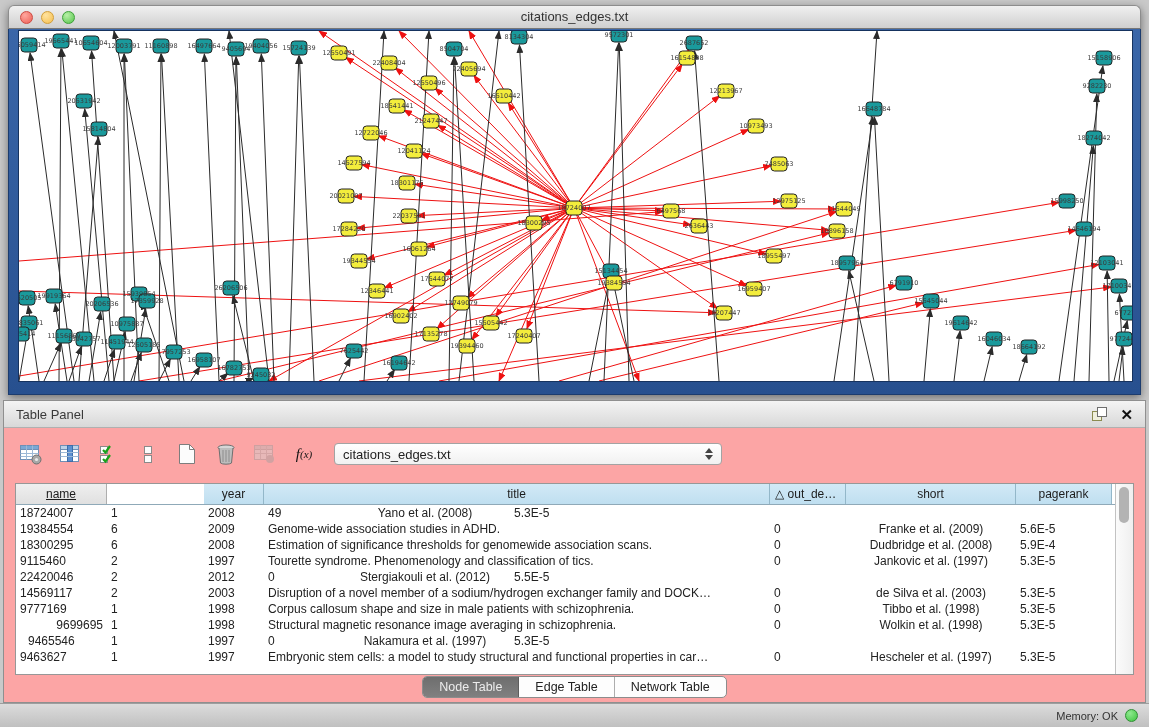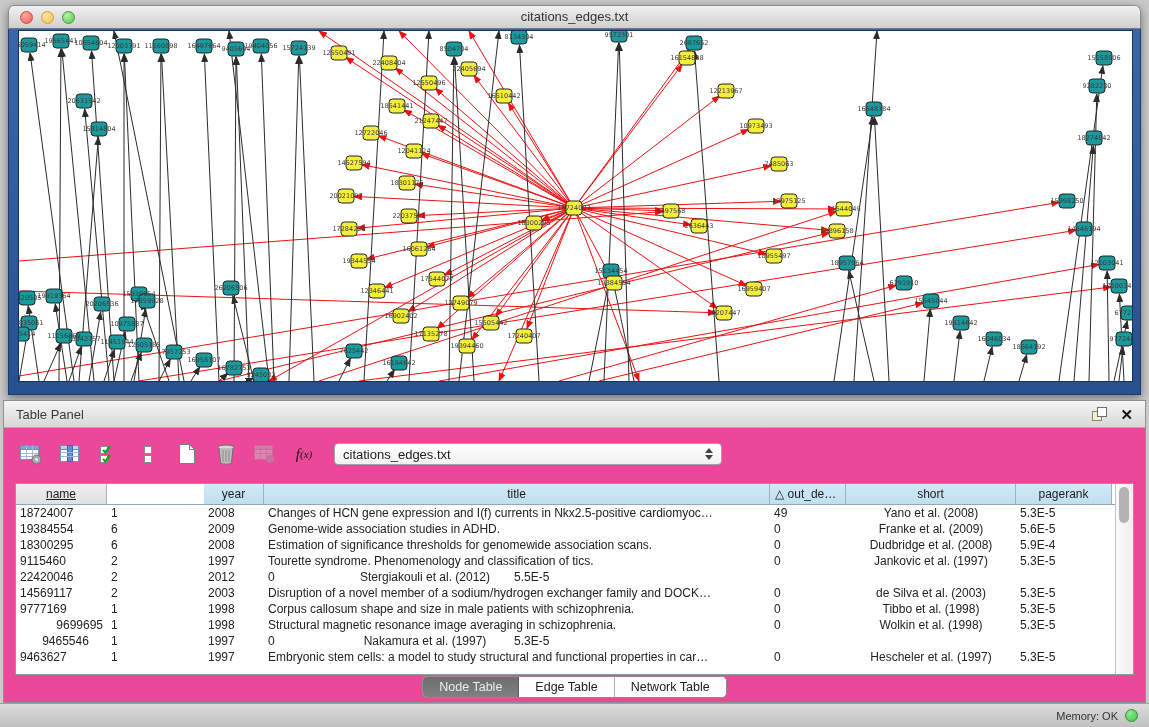--- a/index.html
+++ b/index.html
@@ -12,21 +12,21 @@
   .light{width:13px;height:13px;border-radius:50%;box-sizing:border-box}
   .light.red{background:radial-gradient(circle at 35% 30%,#ffa79e,#ec5f55);border:1px solid #ce4a41}
   .light.yellow{background:radial-gradient(circle at 35% 30%,#ffe3a0,#f5bf4f);border:1px solid #d29e39}
   .light.green{background:radial-gradient(circle at 35% 30%,#b9f0a8,#55c54b);border:1px solid #3da139}
   .wtitle{text-align:center;line-height:22px;font-size:13px;color:#333}
   .netframe{position:absolute;top:24px;left:0;right:0;bottom:0;background:linear-gradient(#3a66a8,#27508f);border:1px solid #1c3c6e;border-top:none;box-sizing:border-box;padding:2px 8px 12px 10px}
   #net-svg{background:#fff;display:block;outline:1px solid #16335f}
   .nlab{font-size:6.5px;fill:#3a3a3a;font-family:"DejaVu Sans",sans-serif}
 
   
-  #table-panel{position:absolute;left:3px;right:3px;top:400px;height:303px;background:#ec4899;border:1px solid #8f8f8f;box-sizing:border-box}
+  #table-panel{position:absolute;left:3px;right:3px;top:400px;height:303px;background:#fca5a5;border:1px solid #8f8f8f;box-sizing:border-box}
   .panel-header{height:26px;background:linear-gradient(#f4f4f4,#d8d8d8);border-bottom:1px solid #b0b0b0;display:flex;align-items:center;padding:0 12px}
   .panel-title{font-size:13px;color:#3a3a3a}
   .panel-header-icons{margin-left:auto;display:flex;align-items:center;gap:12px}
   .close-x{font-size:15px;font-weight:bold;color:#111;line-height:1;cursor:default}
 
   .toolbar{position:absolute;top:38px;left:14px;height:30px;display:flex;align-items:center;gap:13px}
   .tb-icon{width:26px;height:24px;display:flex;align-items:center;justify-content:center}
   .fx{font-family:"Liberation Serif",serif;font-style:italic;font-size:15px;color:#111}
   .fx small{font-size:11px}
   .dropdown{width:388px;height:22px;border:1px solid #a3a3a3;border-radius:4px;background:linear-gradient(#fff,#f1f1f1);display:flex;align-items:center;padding:0 8px;font-size:13px;color:#222;box-sizing:border-box;margin-left:4px}
@@ -464,21 +464,20 @@
           <div class="th blue" style="width: 506px;">title</div>
           <div class="th blue sorted" style="width: 76px;">△ out_de…</div>
           <div class="th blue" style="width: 170px;">short</div>
           <div class="th blue" style="width: 96px;">pagerank</div>
         </div>
       <div id="tbody">
           <div class="trow">
             <div class="td" style="width: 91px; text-align: left;">18724007</div>
             <div class="td" style="width: 97px; text-align: left;">1</div>
             <div class="td" style="width: 60px; text-align: left;">2008</div>
-            <div class="td" style="width: 506px; text-align: left;">Changes of HCN gene expression and I(f) currents in Nkx2.5-positive cardiomyoc…</div>
             <div class="td" style="width: 76px; text-align: left;">49</div>
             <div class="td" style="width: 170px; text-align: center;">Yano et al. (2008)</div>
             <div class="td" style="width: 96px; text-align: left;">5.3E-5</div>
           </div>
           <div class="trow">
             <div class="td" style="width: 91px; text-align: left;">19384554</div>
             <div class="td" style="width: 97px; text-align: left;">6</div>
             <div class="td" style="width: 60px; text-align: left;">2009</div>
             <div class="td" style="width: 506px; text-align: left;">Genome-wide association studies in ADHD.</div>
             <div class="td" style="width: 76px; text-align: left;">0</div>
@@ -532,21 +531,21 @@
           <div class="trow">
             <div class="td" style="width: 91px; text-align: right;">9699695</div>
             <div class="td" style="width: 97px; text-align: left;">1</div>
             <div class="td" style="width: 60px; text-align: left;">1998</div>
             <div class="td" style="width: 506px; text-align: left;">Structural magnetic resonance image averaging in schizophrenia.</div>
             <div class="td" style="width: 76px; text-align: left;">0</div>
             <div class="td" style="width: 170px; text-align: center;">Wolkin et al. (1998)</div>
             <div class="td" style="width: 96px; text-align: left;">5.3E-5</div>
           </div>
           <div class="trow">
-            <div class="td" style="width: 91px; text-align: center; padding-left: 12px;">9465546</div>
+            <div class="td" style="width: 91px; text-align: left; padding-left: 12px;">9465546</div>
             <div class="td" style="width: 97px; text-align: left;">1</div>
             <div class="td" style="width: 60px; text-align: left;">1997</div>
             <div class="td" style="width: 76px; text-align: left;">0</div>
             <div class="td" style="width: 170px; text-align: center;">Nakamura et al. (1997)</div>
             <div class="td" style="width: 96px; text-align: left;">5.3E-5</div>
           </div>
           <div class="trow">
             <div class="td" style="width: 91px; text-align: left;">9463627</div>
             <div class="td" style="width: 97px; text-align: left;">1</div>
             <div class="td" style="width: 60px; text-align: left;">1997</div>

